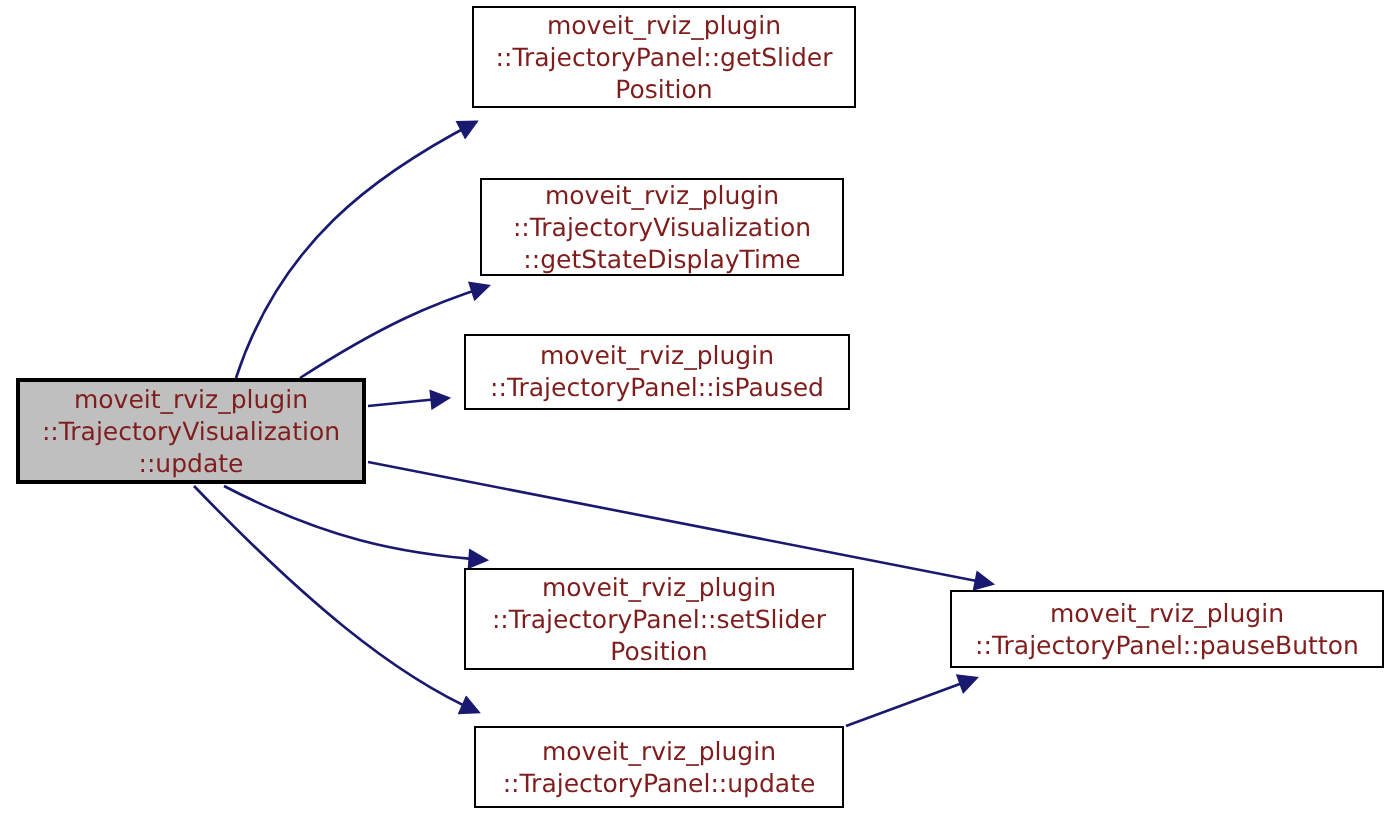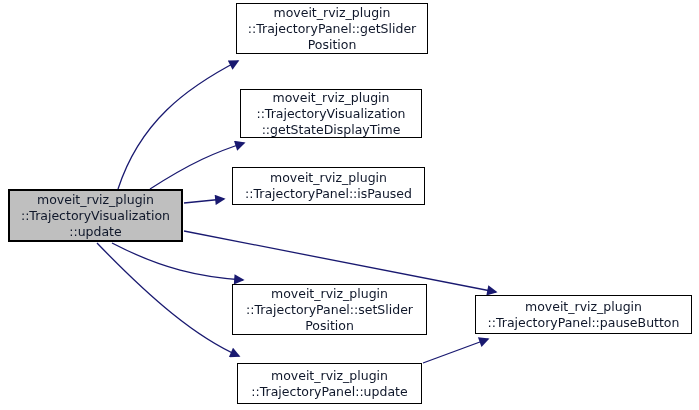--- a/index.html
+++ b/index.html
@@ -22,21 +22,21 @@
   #edges path.edge {
     fill: none;
     stroke: var(--edge-color, #191970);
     stroke-width: 1.3px;
   }
   .node {
     position: absolute;
     box-sizing: border-box;
     background: var(--node-fill, #ffffff);
     border: 1px solid var(--node-border, #000000);
-    color: #0f172a;
+    color: #7f1d1d;
     font-size: 12.5px;
     line-height: 16px;
     display: flex;
     align-items: center;
     justify-content: center;
     text-align: center;
     white-space: pre-line;
     cursor: pointer;
   }
   .node.highlight {

